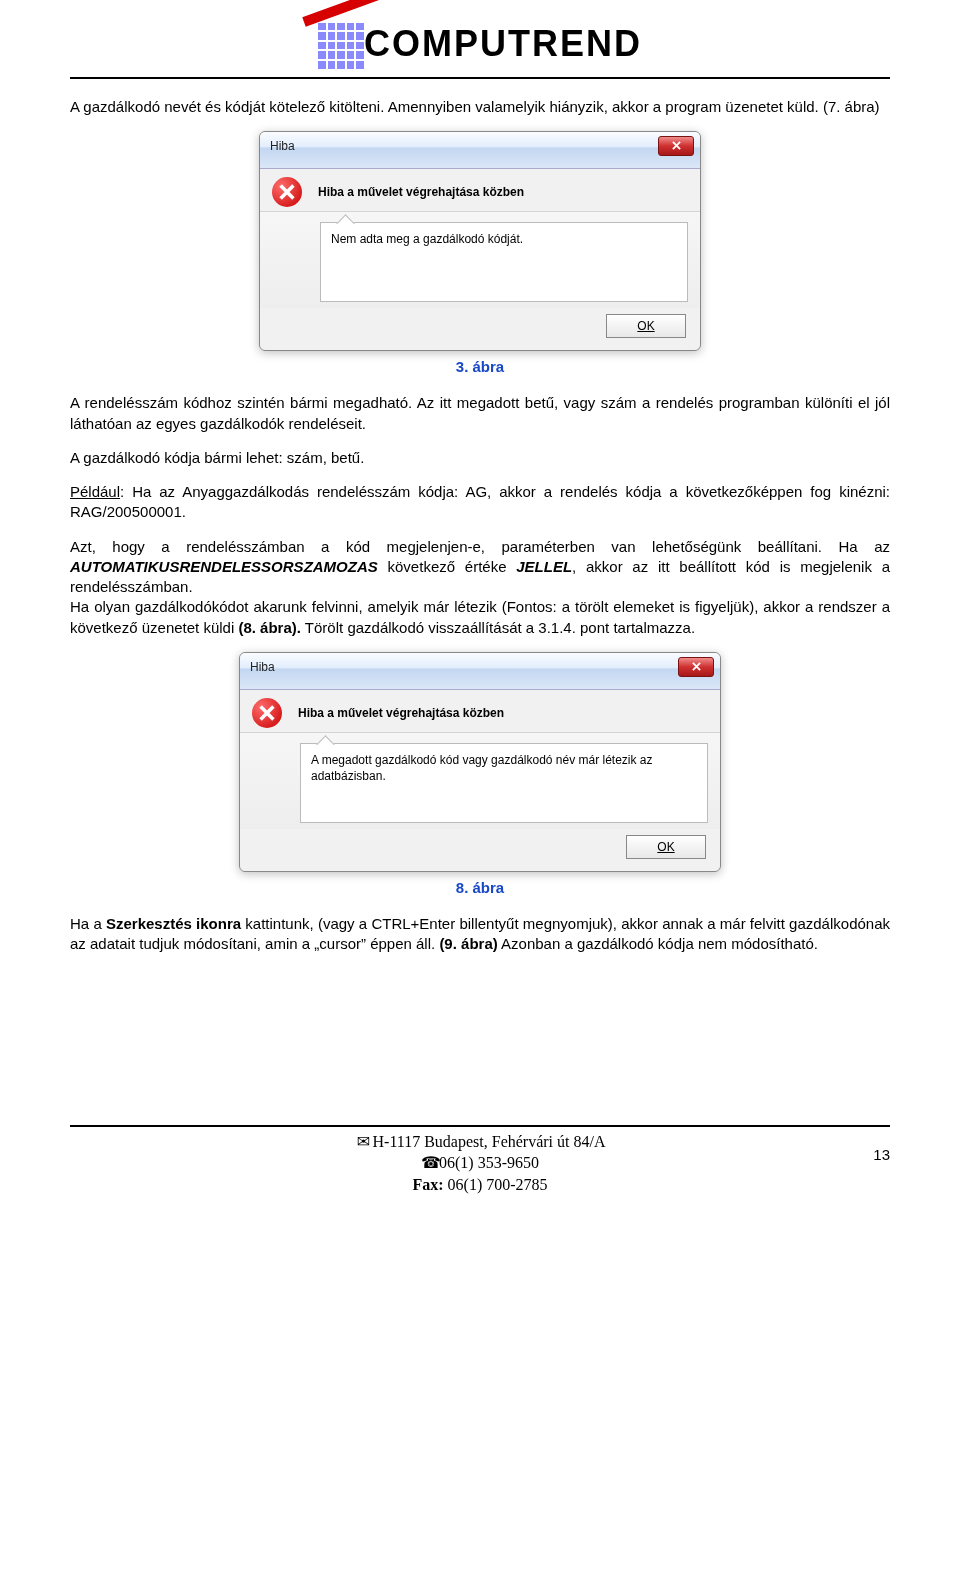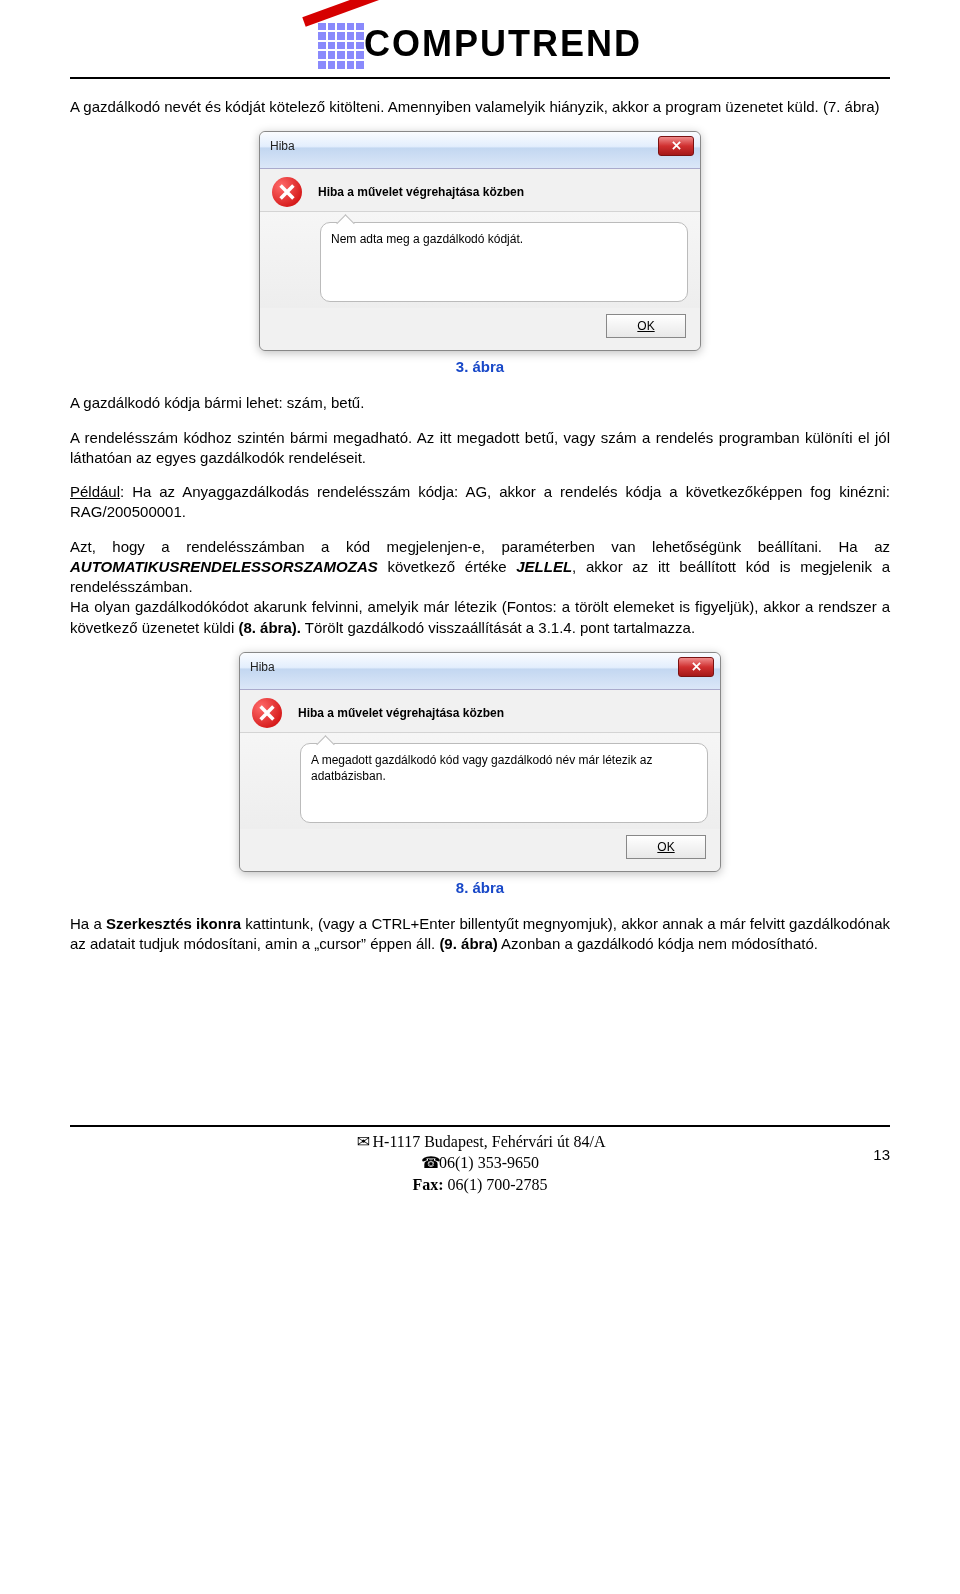--- a/index.html
+++ b/index.html
@@ -109,21 +109,21 @@
   }
   .err-icon svg { width: 16px; height: 16px; }
   .dialog-msg {
     background: #fff;
     border: 1px solid #bbb;
     margin: 10px 12px 6px 60px;
     min-height: 62px;
     padding: 8px 10px;
     font-size: 12px;
     position: relative;
-    border-radius: 10px;
+    border-radius: 0;
   }
   .dialog-msg::before {
     content: "";
     position: absolute;
     top: -6px; left: 18px;
     width: 12px; height: 12px;
     border-left: 1px solid #bbb;
     border-top: 1px solid #bbb;
     background: #fff;
     transform: rotate(45deg);
@@ -239,23 +239,23 @@
       <b>Hiba a művelet végrehajtása közben</b>
     </div>
     <div class="dialog-msg">Nem adta meg a gazdálkodó kódját.</div>
     <div class="dialog-footer">
       <span class="ok-btn">OK</span>
     </div>
   </div>
 
   <div class="caption">3. ábra</div>
 
+  <p>A rendelésszám kódhoz szintén bármi megadható. Az itt megadott betű, vagy szám a rendelés programban különíti el jól láthatóan az egyes gazdálkodók rendeléseit.</p>
+
   <p>A gazdálkodó kódja bármi lehet: szám, betű.</p>
-
-  <p>A rendelésszám kódhoz szintén bármi megadható. Az itt megadott betű, vagy szám a rendelés programban különíti el jól láthatóan az egyes gazdálkodók rendeléseit.</p>
 
   <p>
     <span class="underline">Például</span><span>: Ha az Anyaggazdálkodás rendelésszám kódja: AG, akkor a rendelés kódja a következőképpen fog kinézni: RAG/200500001.</span>
   </p>
 
   <p>
     <span>Azt, hogy a rendelésszámban a kód megjelenjen-e, paraméterben van lehetőségünk beállítani. Ha az </span><b><i><span>AUTOMATIKUSRENDELESSORSZAMOZAS</span></i></b><span> következő értéke </span><b><i><span>JELLEL</span></i></b><span>, akkor az itt beállított kód is megjelenik a rendelésszámban.</span><br>
     <span>Ha olyan gazdálkodókódot akarunk felvinni, amelyik már létezik (Fontos: a törölt elemeket is figyeljük), akkor a rendszer a következő üzenetet küldi </span><b><span>(8. ábra).</span></b><span> Törölt gazdálkodó visszaállítását a 3.1.4. pont tartalmazza.</span>
   </p>
 

